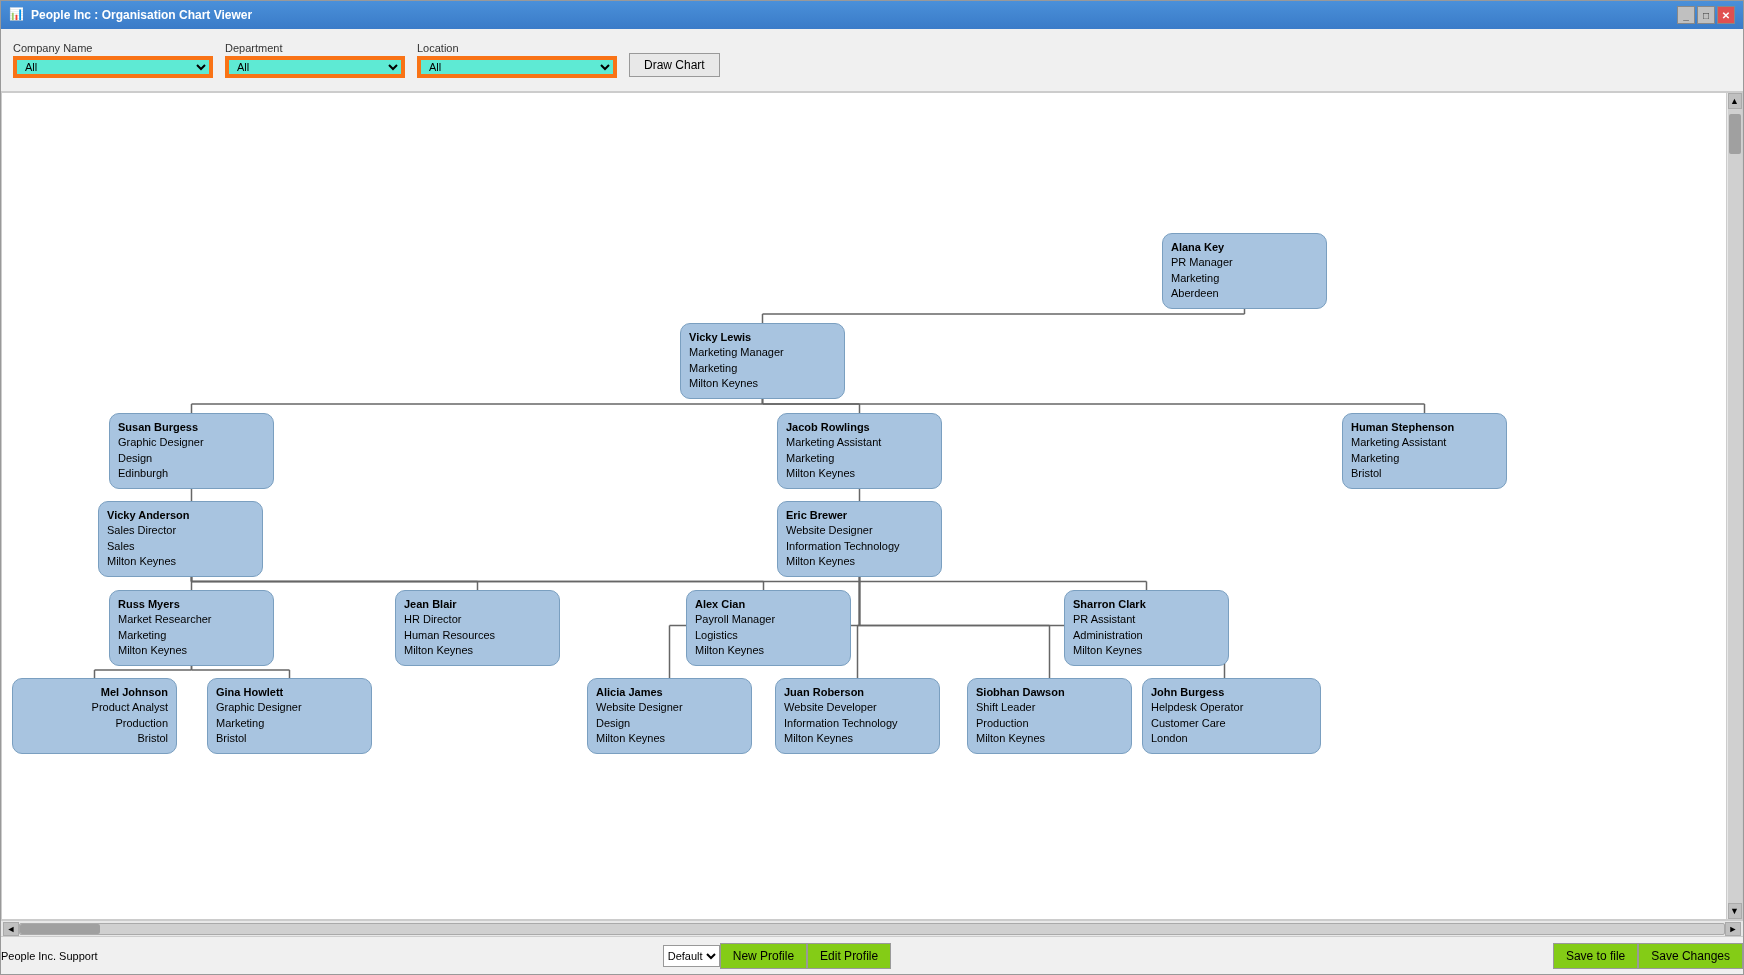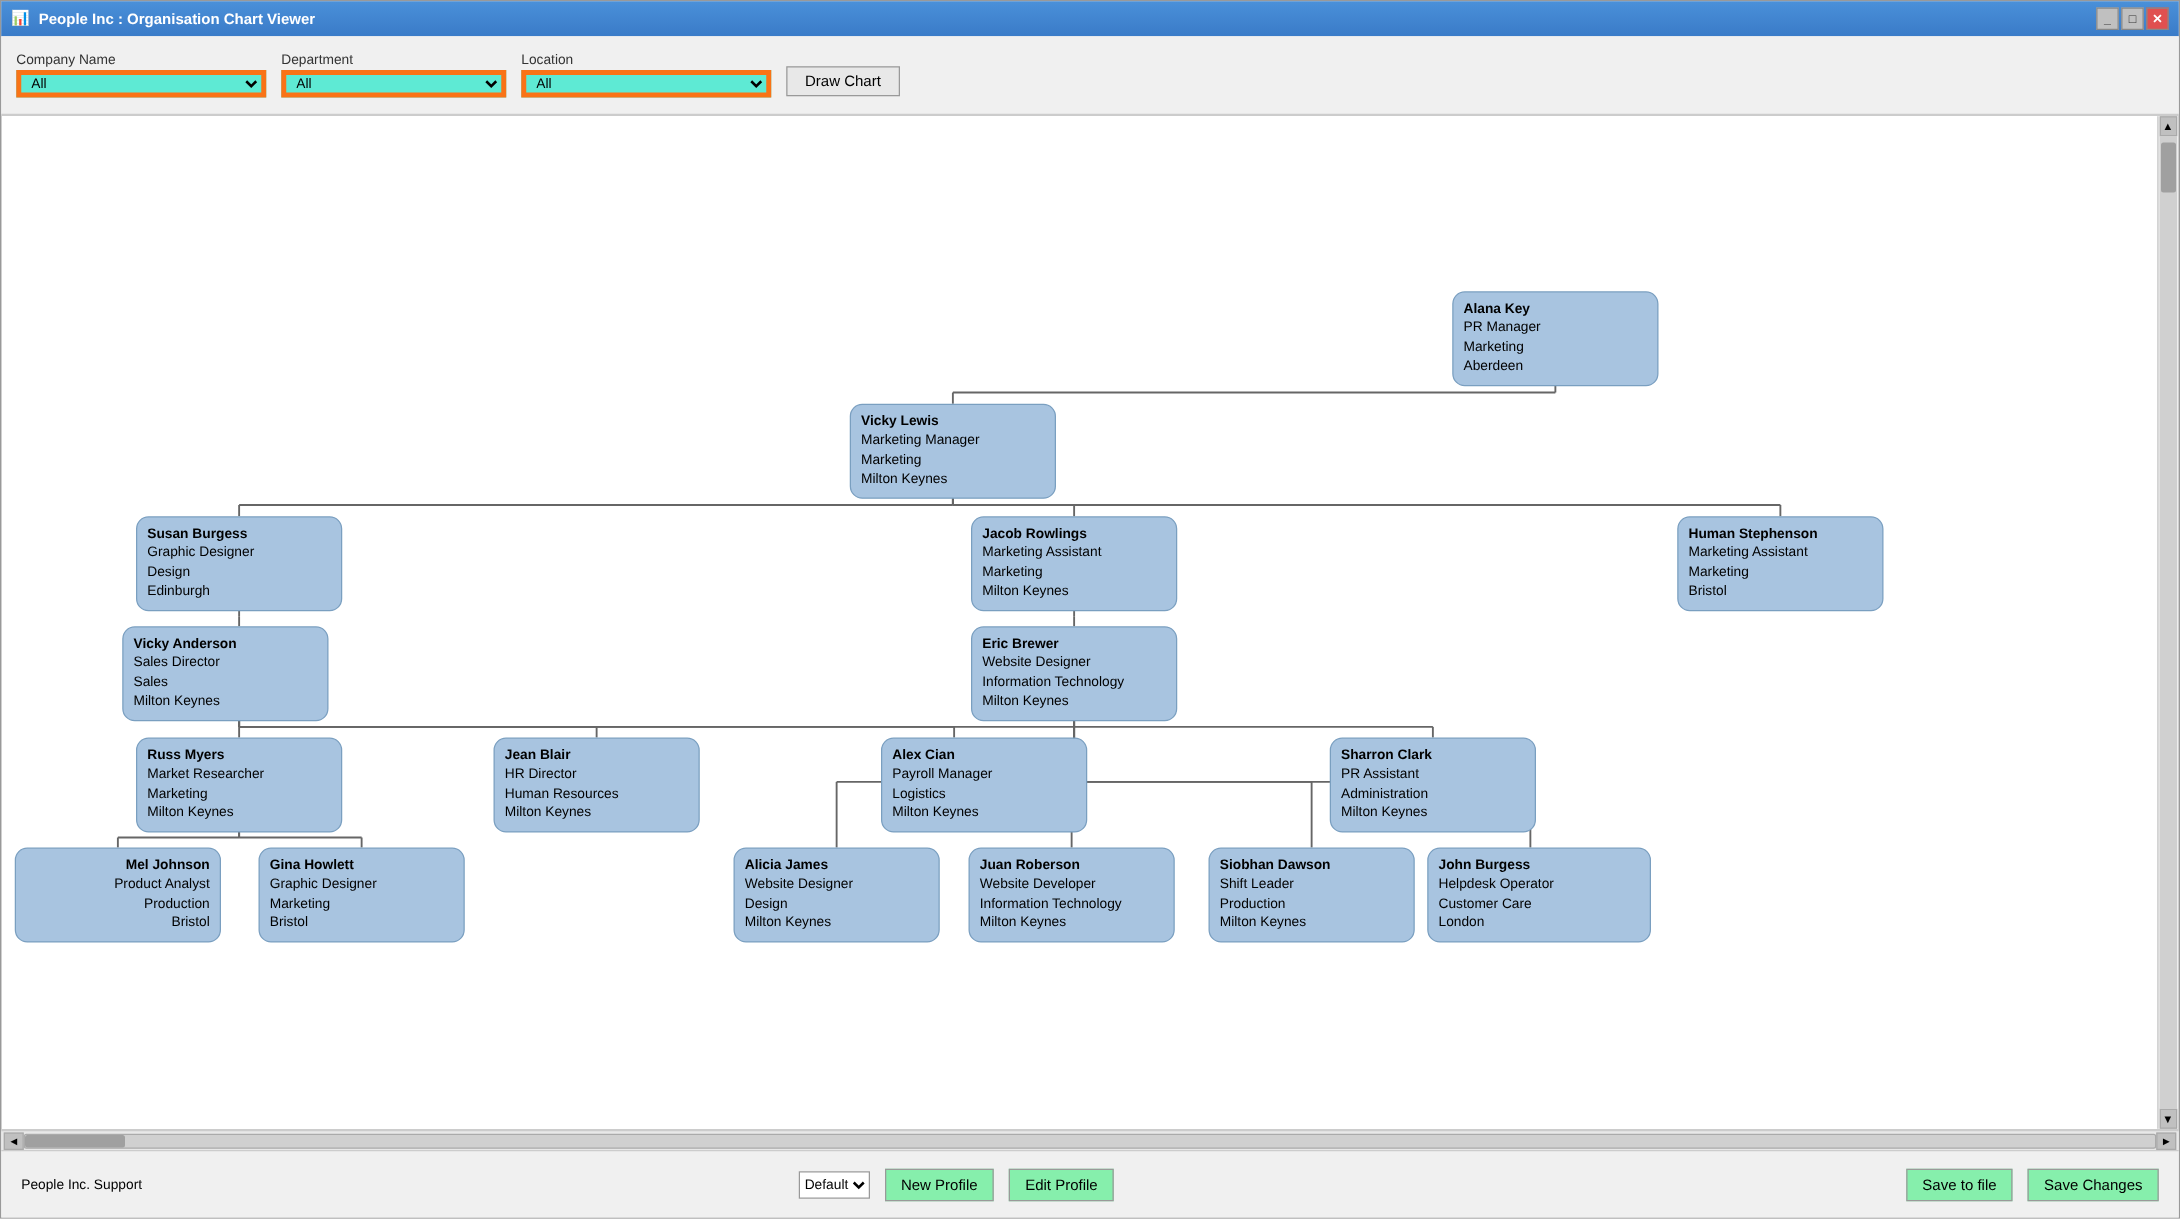--- a/index.html
+++ b/index.html
@@ -24,24 +24,24 @@
     
     .chart-area { flex: 1; background: white; overflow: auto; position: relative; border: 1px solid #ccc; margin: 0; }
     .chart-canvas { position: relative; width: 1800px; height: 860px; }
     
     .node { position: absolute; background: #a8c4e0; border: 1.5px solid #7a9fc0; border-radius: 10px; padding: 6px 8px; font-size: 11px; line-height: 1.4; cursor: pointer; }
     .node .name { font-weight: bold; }
     
     
     .connectors { position: absolute; top: 0; left: 0; width: 100%; height: 100%; pointer-events: none; }
     
-    .statusbar { background: #f0f0f0; border-top: 1px solid #ccc; height: 54px; display: flex; align-items: center; padding: 0 16px; gap: 12px; }
+    .statusbar { background: #f0f0f0; border-top: 1px solid #ccc; height: 38px; display: flex; align-items: center; padding: 0 0; gap: 0; }
     .status-text { flex: 1; font-size: 11px; }
     .profile-select { height: 22px; border: 1px solid #999; background: white; font-size: 11px; }
-    .status-btn { height: 26px; padding: 0 12px; background: #86efac; border: 1px solid #999; font-size: 12px; cursor: pointer; }
+    .status-btn { height: 26px; padding: 0 12px; background: #84cc16; border: 1px solid #999; font-size: 12px; cursor: pointer; }
     .scrollbar-area { height: 16px; background: #e8e8e8; border-top: 1px solid #ccc; display: flex; align-items: center; padding: 0 2px; }
     .h-scrollbar { flex: 1; height: 12px; background: #d0d0d0; border: 1px solid #aaa; border-radius: 2px; position: relative; }
     .h-thumb { position: absolute; left: 0; top: 0; width: 80px; height: 100%; background: #a0a0a0; border-radius: 2px; }
   </style>
 </head>
 <body>
 
 <div class="window">
 
   <div class="title-bar">
@@ -184,21 +184,21 @@
       <div>Market Researcher</div>
       <div>Marketing</div>
       <div>Milton Keynes</div>
         </div>
         <div class="node" style="left: 393px; top: 497px; width: 165px;">
           <div class="name">Jean Blair</div>
       <div>HR Director</div>
       <div>Human Resources</div>
       <div>Milton Keynes</div>
         </div>
-        <div class="node" style="left: 703px; top: 497px; width: 165px;">
+        <div class="node" style="left: 684px; top: 497px; width: 165px;">
           <div class="name">Alex Cian</div>
       <div>Payroll Manager</div>
       <div>Logistics</div>
       <div>Milton Keynes</div>
         </div>
         <div class="node" style="left: 1062px; top: 497px; width: 165px;">
           <div class="name">Sharron Clark</div>
       <div>PR Assistant</div>
       <div>Administration</div>
       <div>Milton Keynes</div>

